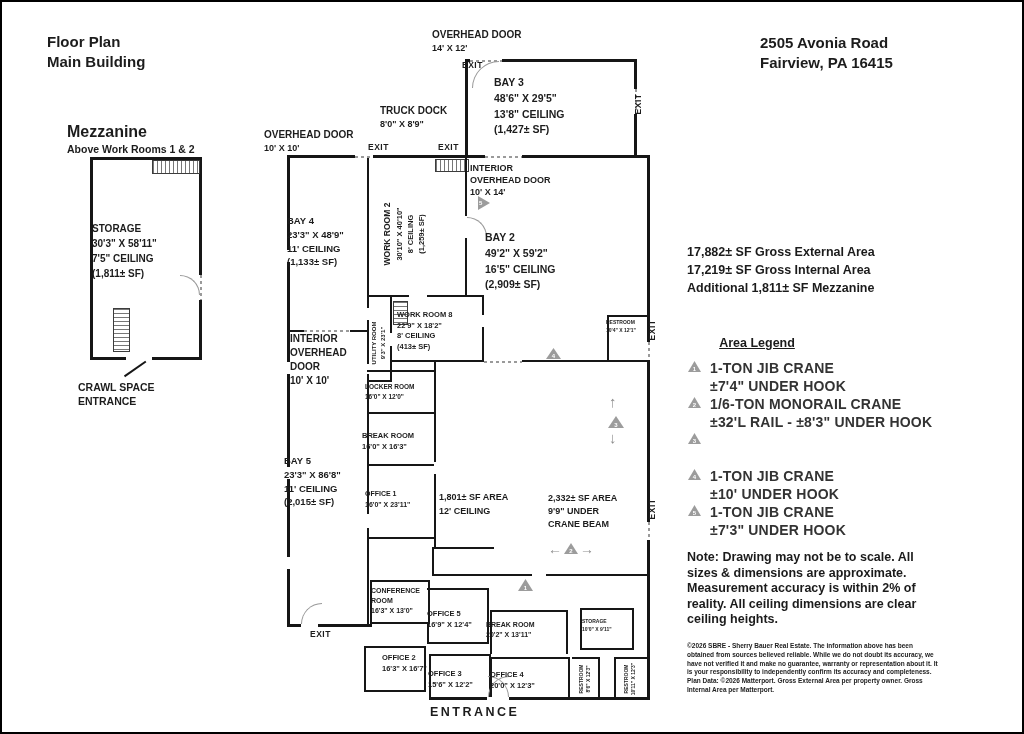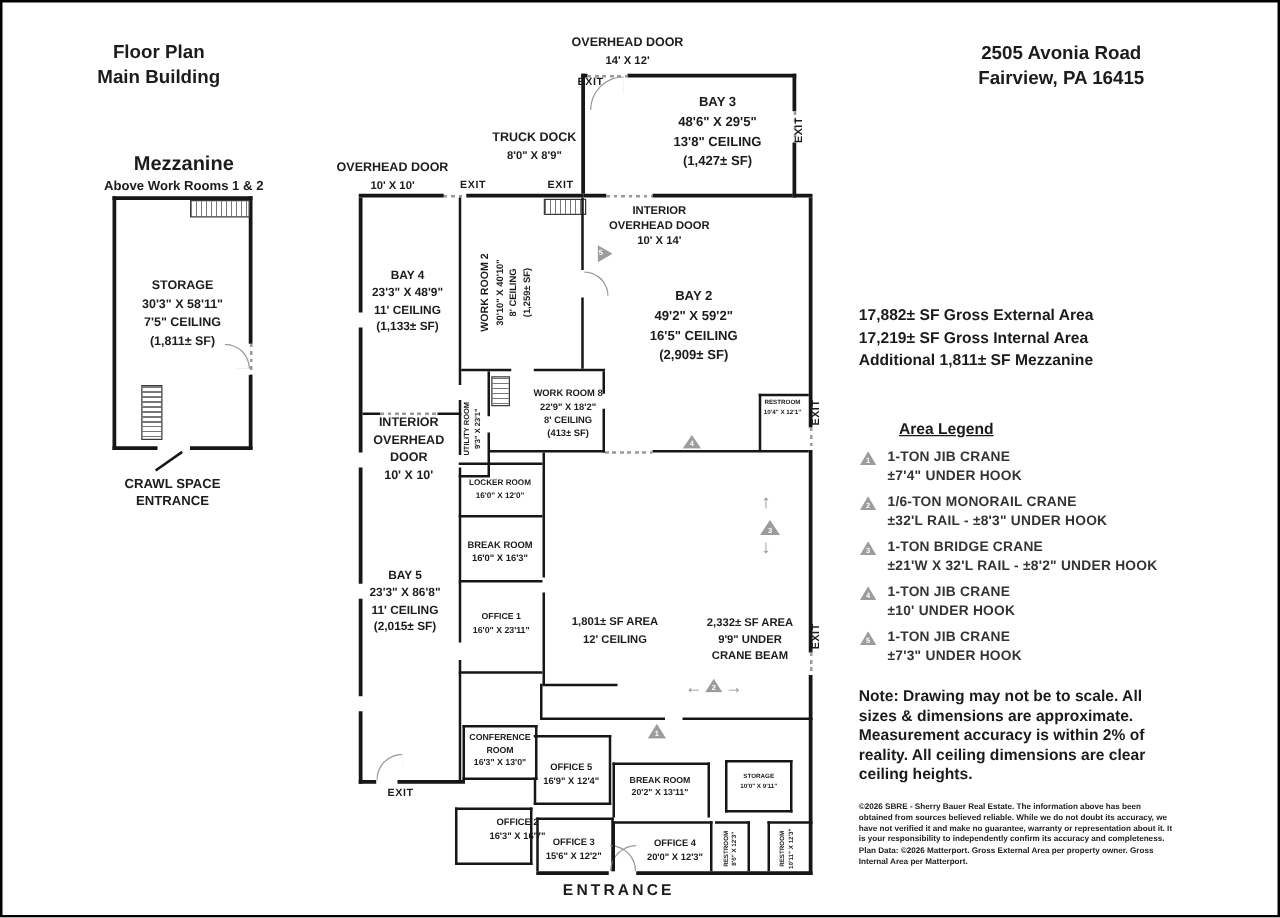--- a/index.html
+++ b/index.html
@@ -2,38 +2,38 @@
 <html><head>
 <meta charset="utf-8">
 <style>
   html,body{margin:0;padding:0;background:#e8e8e8;}
   #frame{position:relative;width:1024px;height:734px;background:#fff;border:2px solid #000;box-sizing:border-box;overflow:hidden;font-family:"Liberation Sans","DejaVu Sans",sans-serif;}
   .w{position:absolute;background:#161616;}
   .dash{position:absolute;background:repeating-linear-gradient(90deg,#9a9a9a 0 3px,transparent 3px 6px);}
   .dashv{position:absolute;background:repeating-linear-gradient(180deg,#9a9a9a 0 3px,transparent 3px 6px);}
   .stairs-v{position:absolute;border:1px solid #3c3c3c;background:repeating-linear-gradient(90deg,#777 0 1px,transparent 1px 4px);}
   .stairs-h{position:absolute;border:1px solid #3c3c3c;background:repeating-linear-gradient(180deg,#777 0 1px,transparent 1px 4px);}
-  .lbl{position:absolute;text-align:center;color:#1c1c1c;font-weight:bold;line-height:1.45;}
+  .lbl{position:absolute;color:#1c1c1c;font-weight:bold;line-height:1.45;}
   .vrot{transform:rotate(-90deg);}
   .vbox{position:absolute;display:flex;align-items:center;justify-content:center;}
   .vbox>div{text-align:center;}
   .f15{font-size:15px;}.f105{font-size:10.5px;line-height:1.5;}
   .f10{font-size:10px;}.f95{font-size:9.5px;}.f9{font-size:9px;}.f85{font-size:8.5px;}.f75{font-size:7.5px;}.f7{font-size:7px;}.f65{font-size:6.5px;}
   .f6{font-size:6px;}.f5{font-size:5px;}
   .exit{position:absolute;font-weight:bold;font-size:8.5px;color:#1c1c1c;letter-spacing:.5px;}
   .tri{position:absolute;background:#9c9c9c;color:#fff;display:flex;align-items:flex-end;justify-content:center;font-size:6px;font-weight:bold;line-height:1;}
   .tri-up{clip-path:polygon(50% 0,100% 100%,0 100%);}
   .tri-right{clip-path:polygon(0 0,100% 50%,0 100%);align-items:center;justify-content:flex-start;padding-left:1px;box-sizing:border-box;}
   .arr{position:absolute;color:#8f8f8f;font-weight:bold;font-size:15px;line-height:1;}
   .arc{position:absolute;border:0 solid #999;}
   .arc-tl{border-top-width:1px;border-left-width:1px;border-top-left-radius:100%;}
   .arc-tr{border-top-width:1px;border-right-width:1px;border-top-right-radius:100%;}
   .summary{position:absolute;left:685px;top:242px;width:250px;font-size:12.5px;font-weight:bold;color:#1b1b1b;line-height:1.42;}
   .legend-title{position:absolute;left:685px;top:334px;width:140px;text-align:center;font-size:12.5px;font-weight:bold;text-decoration:underline;color:#1b1b1b;}
-  .li-txt{position:absolute;width:250px;font-size:11px;font-weight:bold;color:#333;line-height:1.32;letter-spacing:.2px;}
+  .li-txt{position:absolute;width:250px;font-size:14px;font-weight:bold;color:#333;line-height:1.32;letter-spacing:.2px;}
   .note{position:absolute;left:685px;top:548px;width:254px;font-size:12.5px;font-weight:bold;color:#1b1b1b;line-height:1.24;}
   .copyright{position:absolute;left:685px;top:640px;width:252px;font-size:6.5px;font-weight:bold;color:#222;line-height:1.35;}
   i{display:block;}
 </style>
 </head>
 <body>
 
 <div id="frame">
 
   <div class="lbl f15" style="left:45px;top:30px;width:160px;line-height:1.3;">
@@ -348,24 +348,20 @@
   <div class="li-txt" style="left:708px;top:357px;">
     <div>1-TON JIB CRANE</div>
     <div>±7'4" UNDER HOOK</div>
   </div>
   <div class="tri tri-up" style="left:686px;top:395px;width:13px;height:11px;">2</div>
   <div class="li-txt" style="left:708px;top:393px;">
     <div>1/6-TON MONORAIL CRANE</div>
     <div>±32'L RAIL - ±8'3" UNDER HOOK</div>
   </div>
   <div class="tri tri-up" style="left:686px;top:431px;width:13px;height:11px;">3</div>
-  <div class="li-txt" style="left:708px;top:429px;">
-    <div>1-TON BRIDGE CRANE</div>
-    <div>±21'W X 32'L RAIL - ±8'2" UNDER HOOK</div>
-  </div>
   <div class="tri tri-up" style="left:686px;top:467px;width:13px;height:11px;">4</div>
   <div class="li-txt" style="left:708px;top:465px;">
     <div>1-TON JIB CRANE</div>
     <div>±10' UNDER HOOK</div>
   </div>
   <div class="tri tri-up" style="left:686px;top:503px;width:13px;height:11px;">5</div>
   <div class="li-txt" style="left:708px;top:501px;">
     <div>1-TON JIB CRANE</div>
     <div>±7'3" UNDER HOOK</div>
   </div>

